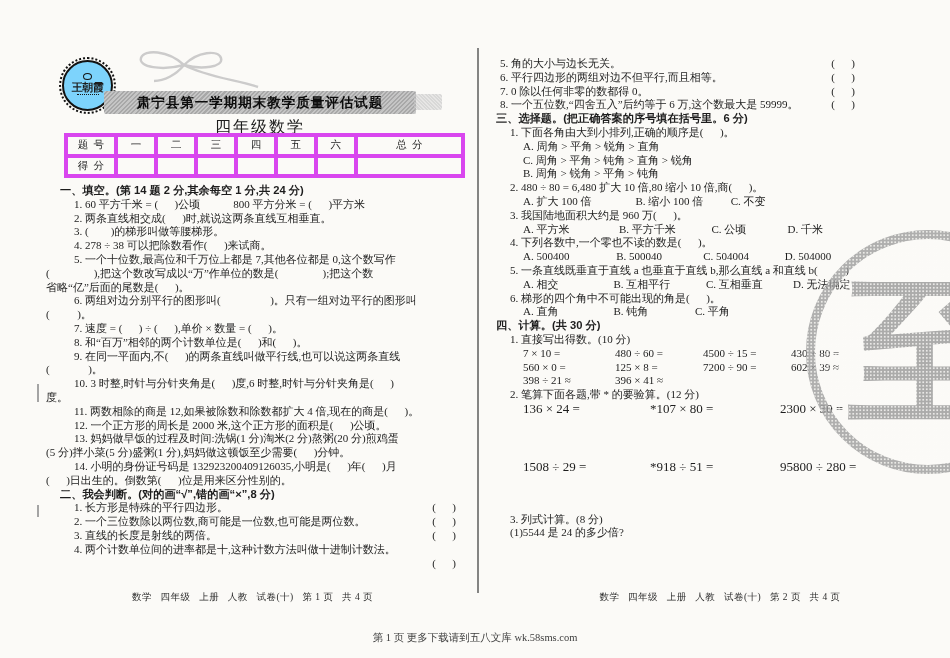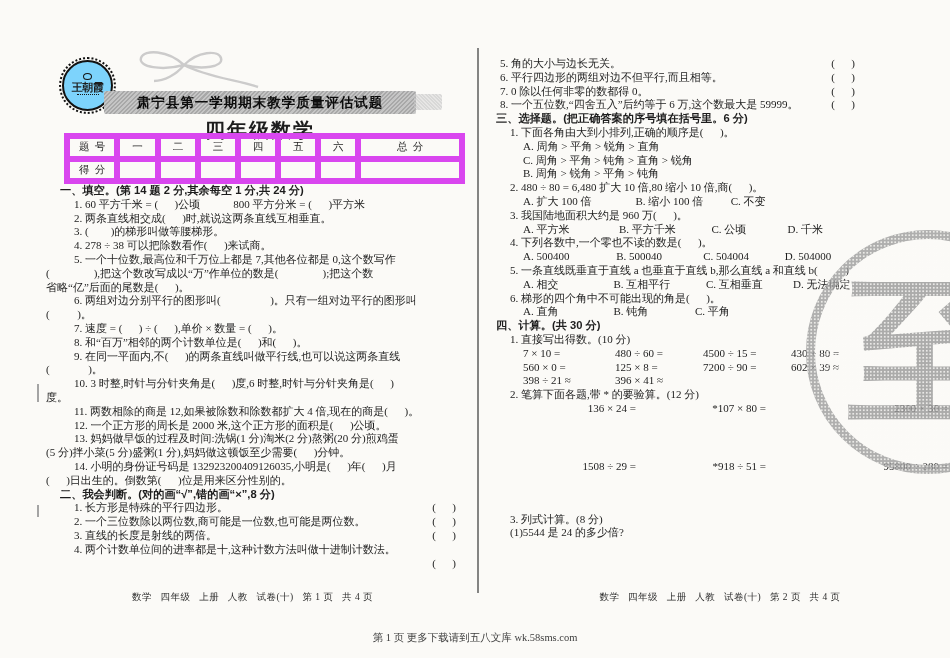--- a/index.html
+++ b/index.html
@@ -28,43 +28,43 @@
   .ribbon{position:absolute;left:66px;top:-8px;}
   .banner{position:absolute;left:64px;top:36px;width:312px;height:23px;line-height:23px;text-align:center;
     background:#b2b2b2;
     background-image:repeating-linear-gradient(135deg,rgba(255,255,255,.25) 0 1.5px,rgba(0,0,0,.06) 1.5px 3px);
     border-radius:2px;font-family:"Liberation Sans","DejaVu Sans",sans-serif;
     font-weight:700;font-size:13.5px;letter-spacing:1px;color:#0c0c0c;}
   .banner::after{content:"";position:absolute;right:-26px;top:3px;width:28px;height:16px;
     background:#bdbdbd;opacity:.55;border-radius:2px;
     background-image:repeating-linear-gradient(45deg,rgba(255,255,255,.4) 0 1px,transparent 1px 2.5px);}
   .subtitle{position:absolute;left:64px;top:62px;width:312px;text-align:center;
-    font-family:"Liberation Sans","DejaVu Sans",sans-serif;font-weight:700;font-size:20px;letter-spacing:2px;}
+    font-family:"Liberation Sans","DejaVu Sans",sans-serif;font-weight:400;font-size:16px;letter-spacing:2px;}
 
   table.score{position:absolute;left:24px;top:78px;border-collapse:collapse;table-layout:fixed;}
-  table.score td{border:6px solid #d946ef;height:16.5px;text-align:center;
+  table.score td{border:4px solid #d946ef;height:16.5px;text-align:center;
     font-size:10.5px;white-space:pre;padding:0;}
 
   
   .flow1{position:absolute;left:0;top:129px;width:424px;}
   .flow2{position:absolute;left:10px;top:2px;width:448px;}
   .line{white-space:pre-wrap;line-height:13.8px;font-size:11px;}
   .h{margin-left:20px;font-family:"Liberation Sans","DejaVu Sans",sans-serif;font-weight:700;font-size:11.2px;}
   .p2 .h{margin-left:-4px;}
   .q{margin-left:34px;}
   .c{margin-left:6px;}
   .p2 .q{margin-left:10px;}
   .p2 .o{margin-left:23px;}
   .jl{display:flex;justify-content:space-between;}
   .p1 .jl{margin-left:34px;width:382px;}
   .p2 .jl{margin-left:0;width:355px;}
   .mk{white-space:pre;}
 
   .grid4{display:grid;grid-template-columns:92px 88px 88px auto;margin-left:23px;line-height:13.8px;font-size:11px;white-space:pre;}
-  .grid3{display:grid;grid-template-columns:127px 130px auto;margin-left:9px;line-height:13.8px;font-size:11px;white-space:pre;text-align:right;}
+  .grid3{display:grid;grid-template-columns:127px 130px auto;margin-left:23px;line-height:13.8px;font-size:13px;white-space:pre;}
   .gapB{margin-top:44px;}
   .gapC{margin-top:39px;}
 
   .pfooter{position:absolute;top:536px;left:0;width:100%;text-align:center;
     font-size:9.5px;color:#2c2c2c;letter-spacing:.5px;white-space:pre;}
 
   
   .watermark{position:absolute;left:806px;top:230px;width:226px;height:226px;border-radius:50%;
     border:9px solid #9d9d9d;opacity:.8;}
   .wchar{position:absolute;inset:0;display:flex;align-items:center;justify-content:center;

